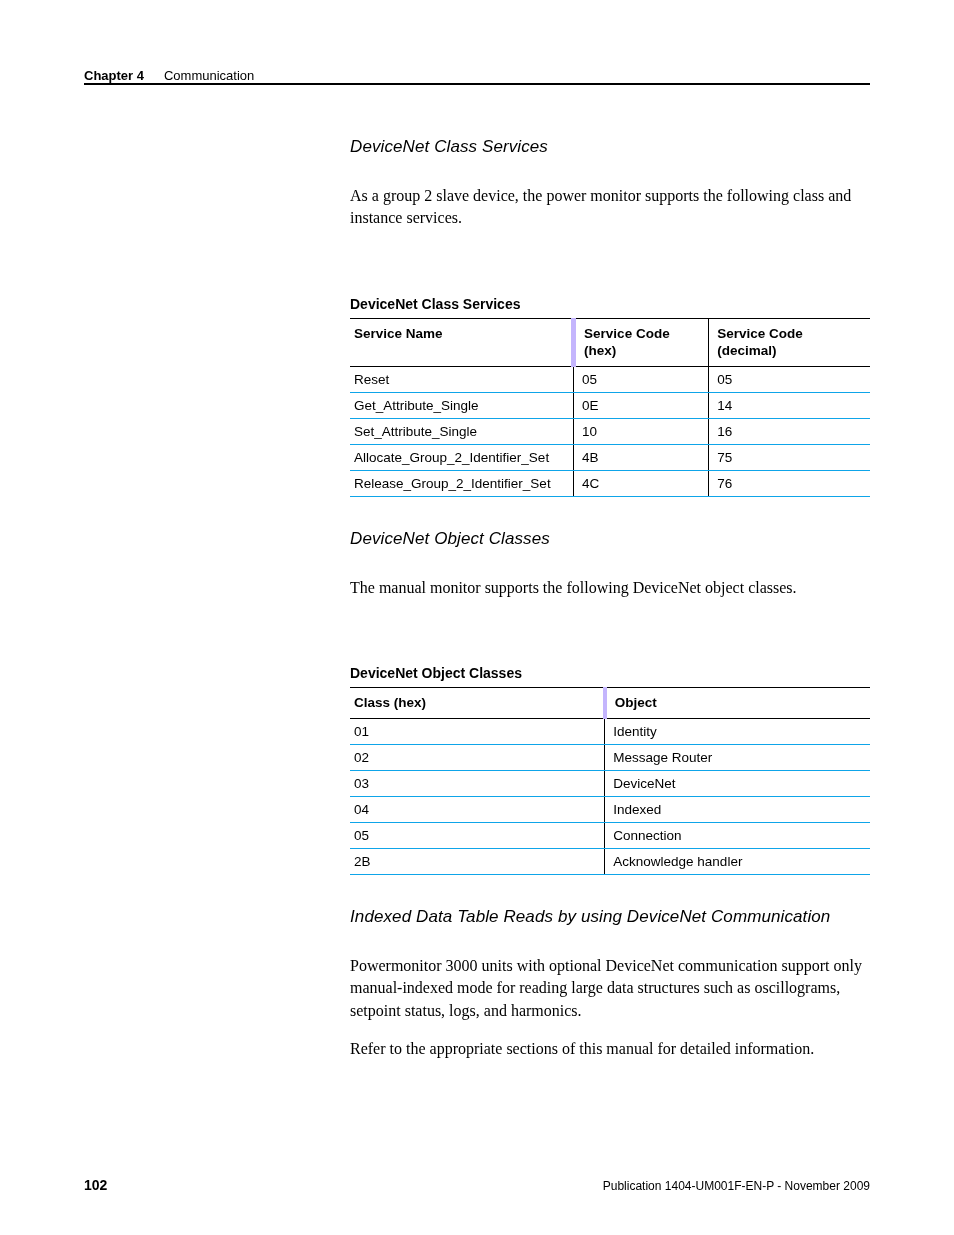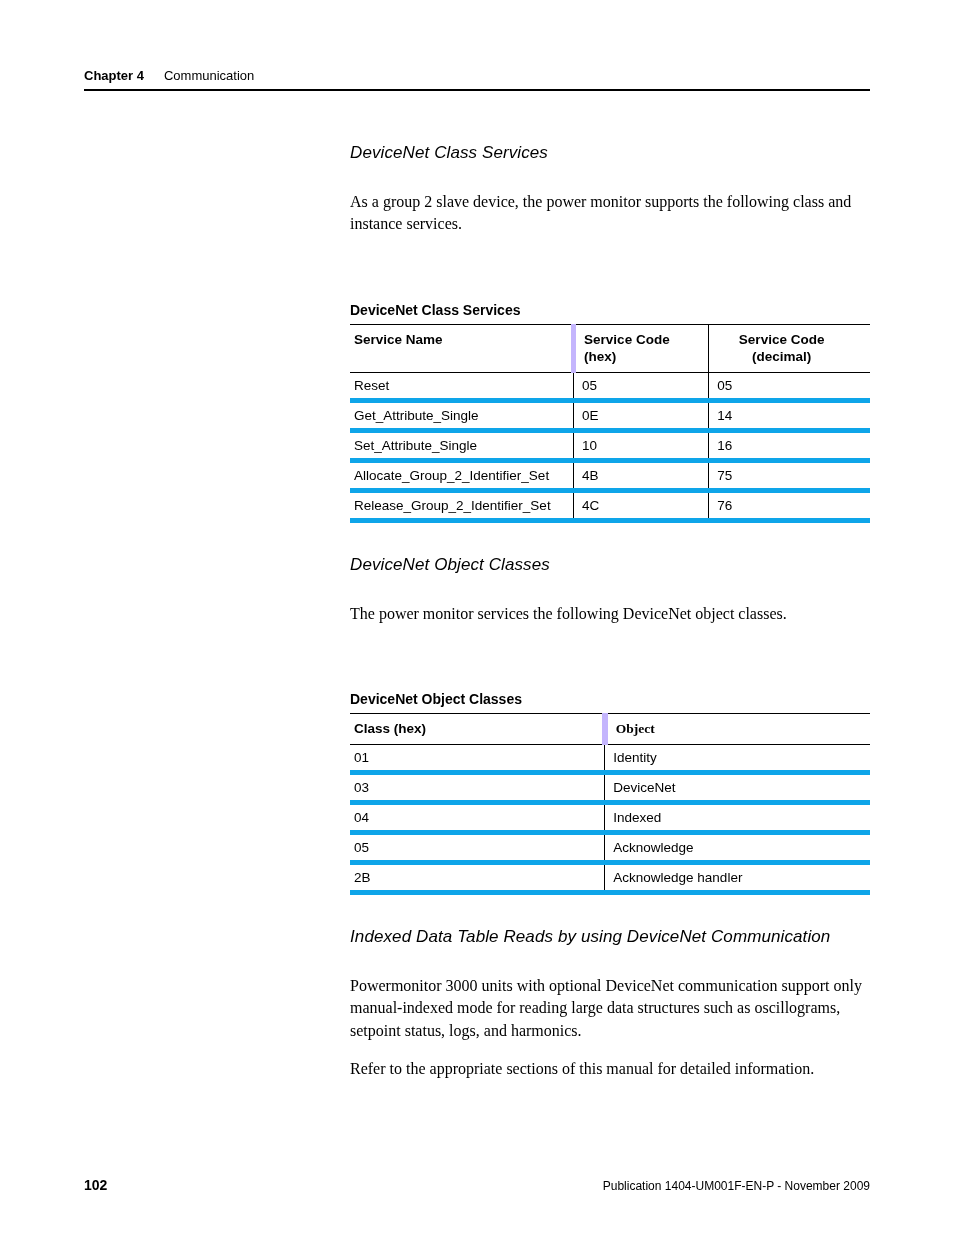--- a/index.html
+++ b/index.html
@@ -8,21 +8,20 @@
       font-family: Georgia, 'Times New Roman', serif;
       color: #000;
       padding: 68px 84px 40px 84px;
       position: relative;
       min-height: 1235px;
     }
     .header-row {
       display: flex;
       align-items: baseline;
       gap: 20px;
-      padding-bottom: 6px;
       border-bottom: 2.5px solid #000;
       margin-bottom: 52px;
       font-family: Arial, Helvetica, sans-serif;
     }
     .header-chapter {
       font-weight: 700;
       font-size: 13px;
     }
     .header-title {
       font-size: 13px;
@@ -61,32 +60,32 @@
     thead th {
       text-align: left;
       font-weight: 700;
       border-top: 1.8px solid #000;
       border-bottom: 1.5px solid #000;
       padding: 6px 24px 6px 4px;
       vertical-align: top;
       line-height: 1.3;
     }
     tbody td {
-      border-bottom: 5px solid #0ea5e9;
+      border-bottom: 1px solid #0ea5e9;
       padding: 5px 6px 5px 4px;
       vertical-align: top;
     }
     table.t3 thead th:nth-child(1) { width: 43%; }
     table.t3 thead th:nth-child(2) { width: 26%; border-left: 5px solid #c4b5fd; padding-left: 8px;}
-    table.t3 thead th:nth-child(3) { border-left: 1px solid #000; padding-left: 8px; text-align: center;}
+    table.t3 thead th:nth-child(3) { border-left: 1px solid #000; padding-left: 8px;}
     table.t3 tbody td:nth-child(2),
     table.t3 tbody td:nth-child(3) { border-left: 1px solid #000; padding-left: 8px;}
 
     table.t2 thead th:nth-child(1) { width: 49%; }
-    table.t2 thead th:nth-child(2) { border-left: 6px solid #c4b5fd; padding-left: 8px; font-family: Liberation Serif, serif;}
+    table.t2 thead th:nth-child(2) { border-left: 4px solid #c4b5fd; padding-left: 8px;}
     table.t2 tbody td:nth-child(2) { border-left: 1px solid #000; padding-left: 8px;}
 
     .footer {
       position: absolute;
       left: 84px; right: 84px;
       bottom: 42px;
       display: flex;
       justify-content: space-between;
       align-items: baseline;
       font-family: Arial, Helvetica, sans-serif;
@@ -140,47 +139,51 @@
       </tr>
       <tr>
         <td>Release_Group_2_Identifier_Set</td>
         <td>4C</td>
         <td>76</td>
       </tr>
     </tbody>
   </table>
 
   <div class="subhead">DeviceNet Object Classes</div>
-  <p class="para">The power monitor services the following DeviceNet object classes.</p>
+  <p class="para">The manual monitor supports the following DeviceNet object classes.</p>
   <div class="gap-lg"></div>
 
   <div class="tbl-title">DeviceNet Object Classes</div>
   <table class="t2">
     <thead>
       <tr>
         <th>Class (hex)</th>
         <th>Object</th>
       </tr>
     </thead>
     <tbody>
       <tr>
         <td>01</td>
         <td>Identity</td>
       </tr>
       <tr>
+        <td>02</td>
+        <td>Message Router</td>
+      </tr>
+      <tr>
         <td>03</td>
         <td>DeviceNet</td>
       </tr>
       <tr>
         <td>04</td>
         <td>Indexed</td>
       </tr>
       <tr>
         <td>05</td>
-        <td>Acknowledge</td>
+        <td>Connection</td>
       </tr>
       <tr>
         <td>2B</td>
         <td>Acknowledge handler</td>
       </tr>
     </tbody>
   </table>
 
   <div class="subhead">Indexed Data Table Reads by using DeviceNet Communication</div>
   <p class="para tight">Powermonitor 3000 units with optional DeviceNet communication support only manual-indexed mode for reading large data structures such as oscillograms, setpoint status, logs, and harmonics.</p>

